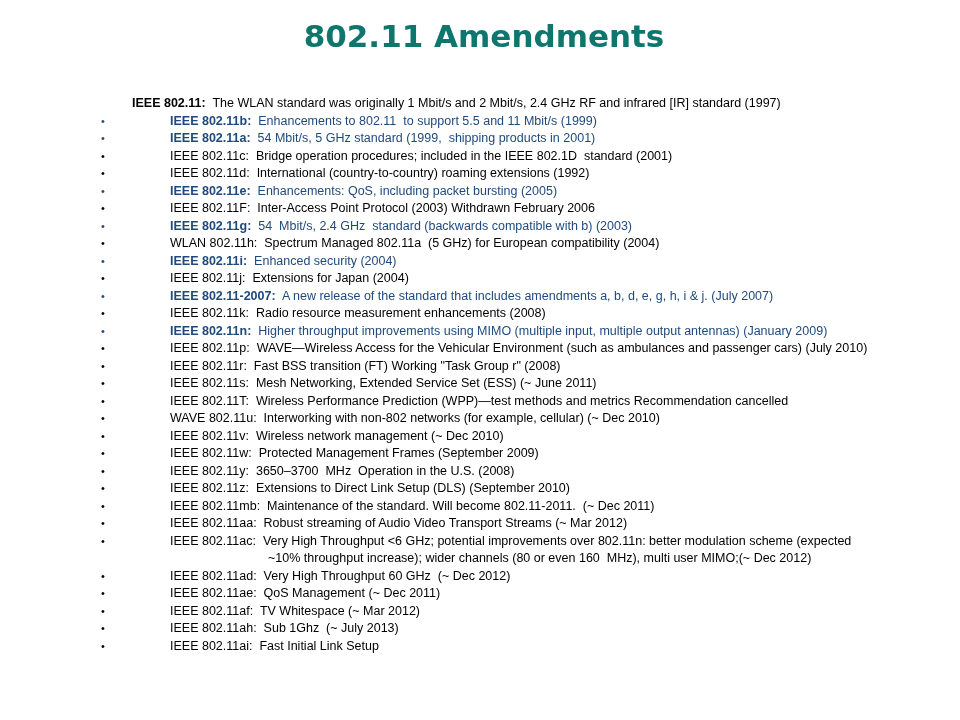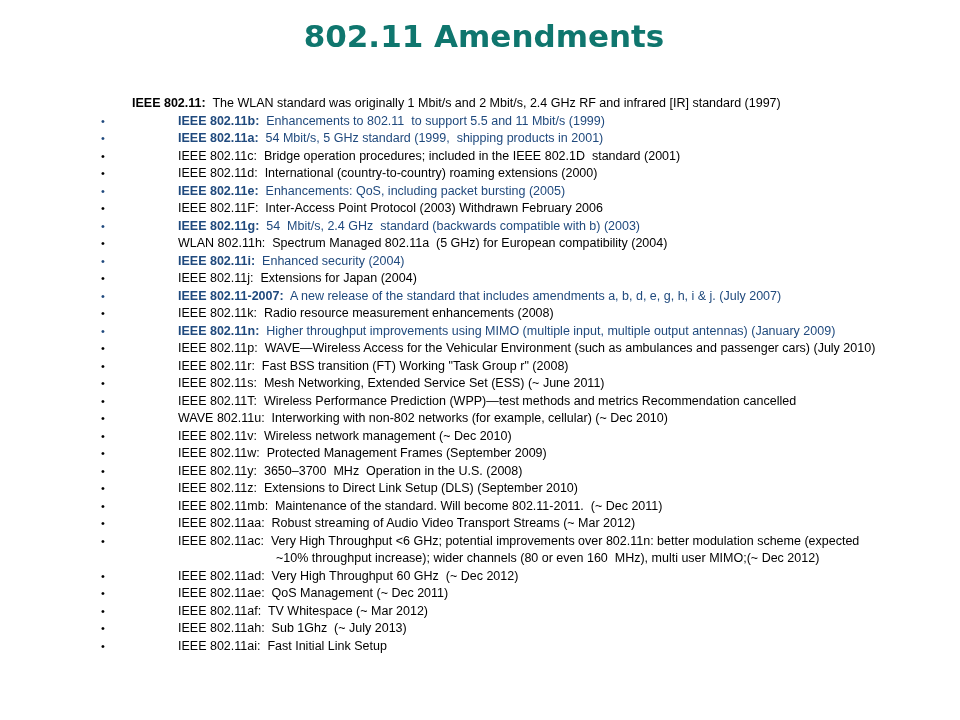--- a/index.html
+++ b/index.html
@@ -36,21 +36,21 @@
   .intro, .text { white-space: pre-wrap; padding-left: 40px; }
   .prefix-bold { font-weight: bold; }
   .item { display: flex; }
   .item .bullet {
     flex: 0 0 38px;
     width: 38px;
     padding-left: 9px;
     box-sizing: border-box;
     font-size: 11px;
   }
-  .item .text { flex: 1; margin-left: 8px; }
+  .item .text { flex: 1; }
   .item.hl { color: var(--hl, #1f497d); }
   .item.hl .prefix { font-weight: bold; }
   .cont { padding-left: 98px; }
 </style>
 </head>
 <body>
 
 <div class="slide">
   <h1 class="title">802.11 Amendments</h1>
   <div class="content">
@@ -63,21 +63,21 @@
         <div class="item hl">
           <span class="bullet">•</span>
           <div class="text"><span class="prefix">IEEE 802.11a:</span><span>  54 Mbit/s, 5 GHz standard (1999,  shipping products in 2001)</span></div>
         </div>
         <div class="item">
           <span class="bullet">•</span>
           <div class="text"><span class="prefix">IEEE 802.11c:</span><span>  Bridge operation procedures; included in the IEEE 802.1D  standard (2001)</span></div>
         </div>
         <div class="item">
           <span class="bullet">•</span>
-          <div class="text"><span class="prefix">IEEE 802.11d:</span><span>  International (country-to-country) roaming extensions (2000)</span></div>
+          <div class="text"><span class="prefix">IEEE 802.11d:</span><span>  International (country-to-country) roaming extensions (1992)</span></div>
         </div>
         <div class="item hl">
           <span class="bullet">•</span>
           <div class="text"><span class="prefix">IEEE 802.11e:</span><span>  Enhancements: QoS, including packet bursting (2005)</span></div>
         </div>
         <div class="item">
           <span class="bullet">•</span>
           <div class="text"><span class="prefix">IEEE 802.11F:</span><span>  Inter-Access Point Protocol (2003) Withdrawn February 2006</span></div>
         </div>
         <div class="item hl">

